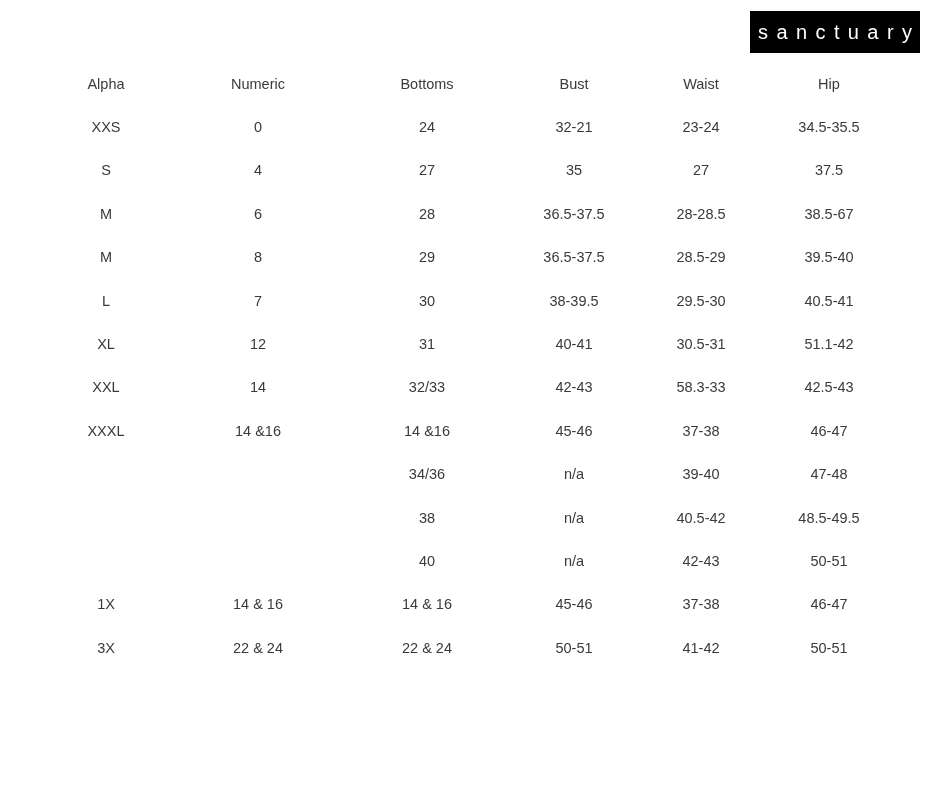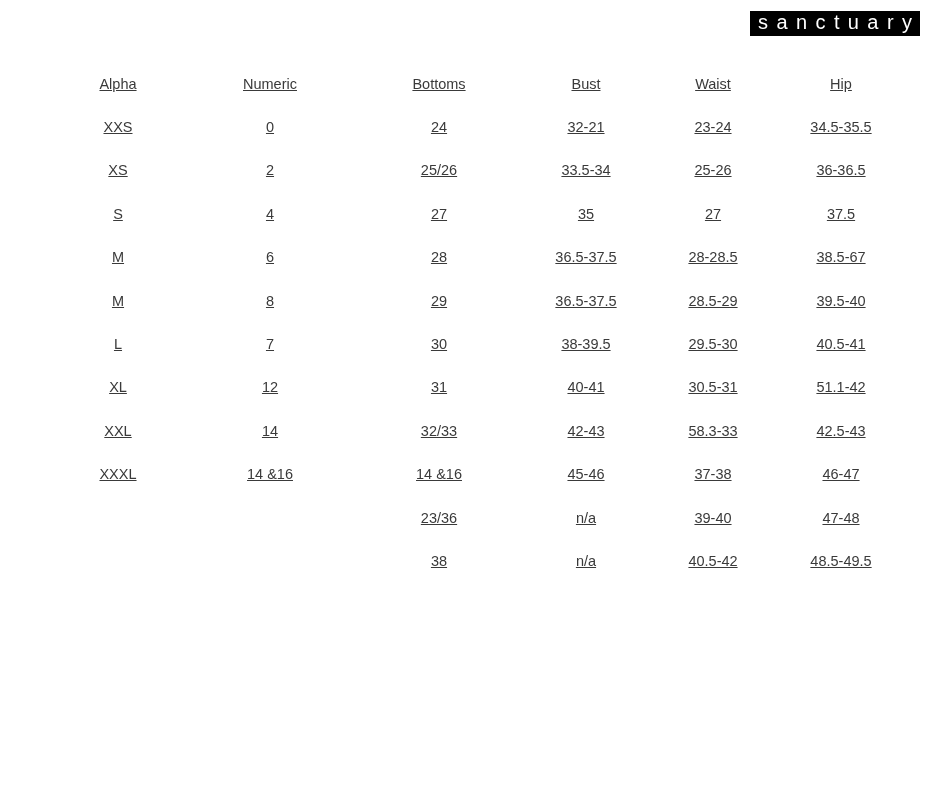--- a/index.html
+++ b/index.html
@@ -13,41 +13,41 @@
     position: relative;
     font-family: "Liberation Sans", sans-serif;
     color: #3a3a3a;
     overflow: hidden;
   }
   .logo-box {
     position: absolute;
     left: 750px;
     top: 11px;
     width: 170px;
-    height: 25px;
+    height: 42px;
     background: #000000;
     display: flex;
+    align-items: center;
     justify-content: center;
   }
   .logo-text {
     color: #ffffff;
     font-size: 20px;
     font-weight: 300;
     letter-spacing: 0.42em;
     margin-left: 0.42em; 
     white-space: nowrap;
   }
   table.size-chart {
     position: absolute;
-    left: 52px;
+    left: 40px;
     top: 62px;
     border-collapse: collapse;
     table-layout: fixed;
     border: none;
-    text-decoration: underline;
   }
   col.c1 { width: 132px; }
   col.c2 { width: 172px; }
   col.c3 { width: 166px; }
   col.c4 { width: 128px; }
   col.c5 { width: 126px; }
   col.c6 { width: 130px; }
   .size-chart th,
   .size-chart td {
     height: 43.4px;
@@ -88,28 +88,20 @@
       </tr>
   </thead>
   <tbody id="table-body">
       <tr>
         <td>XXS</td>
         <td>0</td>
         <td>24</td>
         <td>32-21</td>
         <td>23-24</td>
         <td>34.5-35.5</td>
-      </tr>
-      <tr>
-        <td>XS</td>
-        <td>2</td>
-        <td>25/26</td>
-        <td>33.5-34</td>
-        <td>25-26</td>
-        <td>36-36.5</td>
       </tr>
       <tr>
         <td>S</td>
         <td>4</td>
         <td>27</td>
         <td>35</td>
         <td>27</td>
         <td>37.5</td>
       </tr>
       <tr>
@@ -156,27 +148,51 @@
         <td>XXXL</td>
         <td>14 &amp;16</td>
         <td>14 &amp;16</td>
         <td>45-46</td>
         <td>37-38</td>
         <td>46-47</td>
       </tr>
       <tr>
         <td></td>
         <td></td>
-        <td>23/36</td>
+        <td>34/36</td>
         <td>n/a</td>
         <td>39-40</td>
         <td>47-48</td>
       </tr>
       <tr>
         <td></td>
         <td></td>
         <td>38</td>
         <td>n/a</td>
         <td>40.5-42</td>
         <td>48.5-49.5</td>
       </tr>
+      <tr>
+        <td></td>
+        <td></td>
+        <td>40</td>
+        <td>n/a</td>
+        <td>42-43</td>
+        <td>50-51</td>
+      </tr>
+      <tr>
+        <td>1X</td>
+        <td>14 &amp; 16</td>
+        <td>14 &amp; 16</td>
+        <td>45-46</td>
+        <td>37-38</td>
+        <td>46-47</td>
+      </tr>
+      <tr>
+        <td>3X</td>
+        <td>22 &amp; 24</td>
+        <td>22 &amp; 24</td>
+        <td>50-51</td>
+        <td>41-42</td>
+        <td>50-51</td>
+      </tr>
     </tbody>
 </table>
 
 </body></html>

